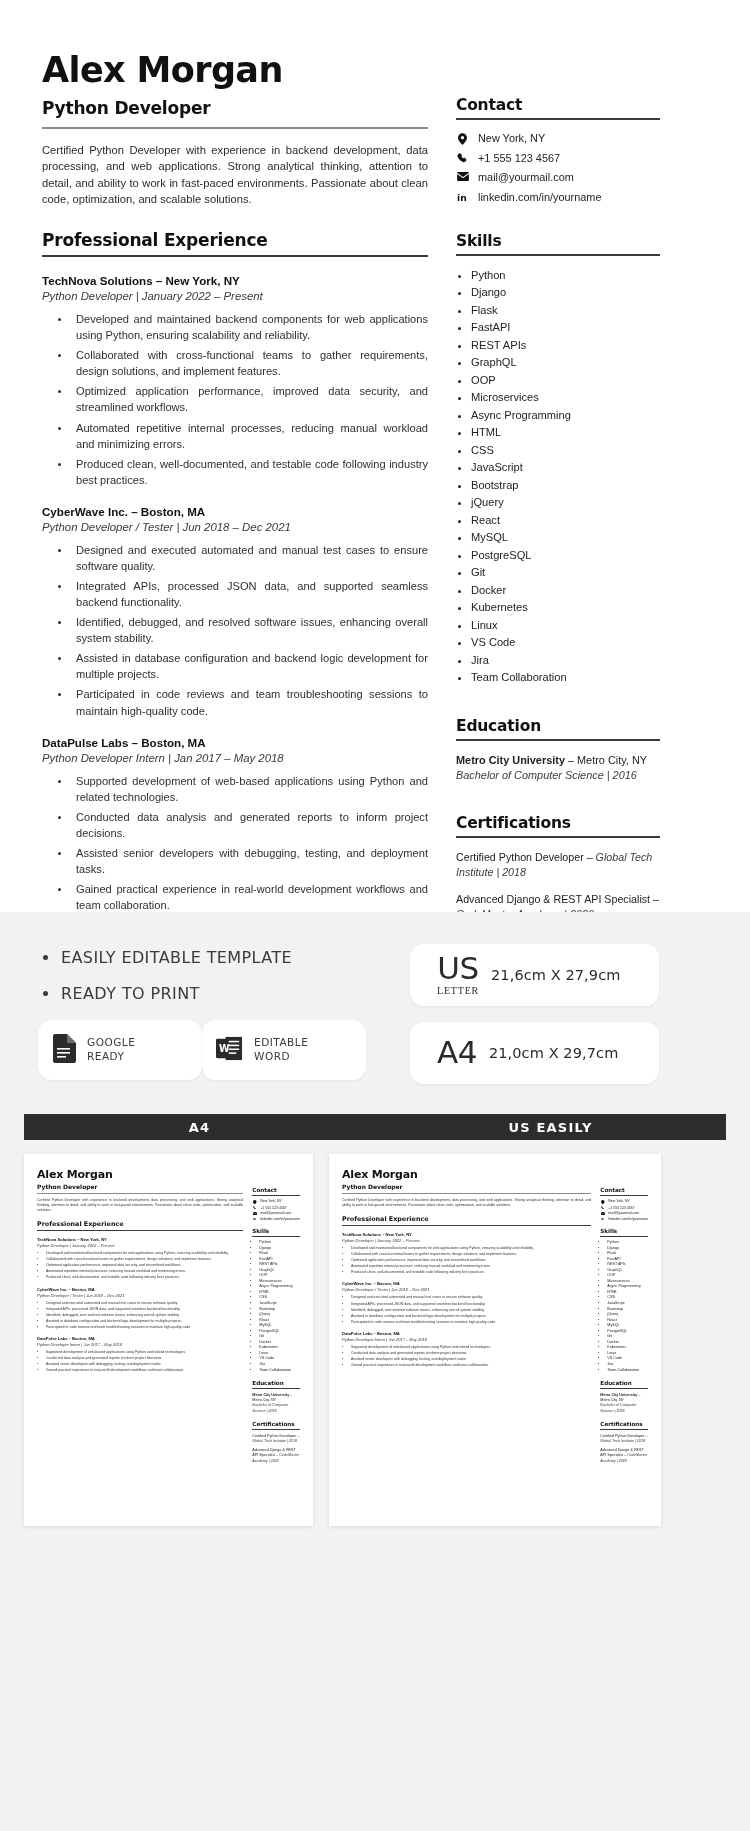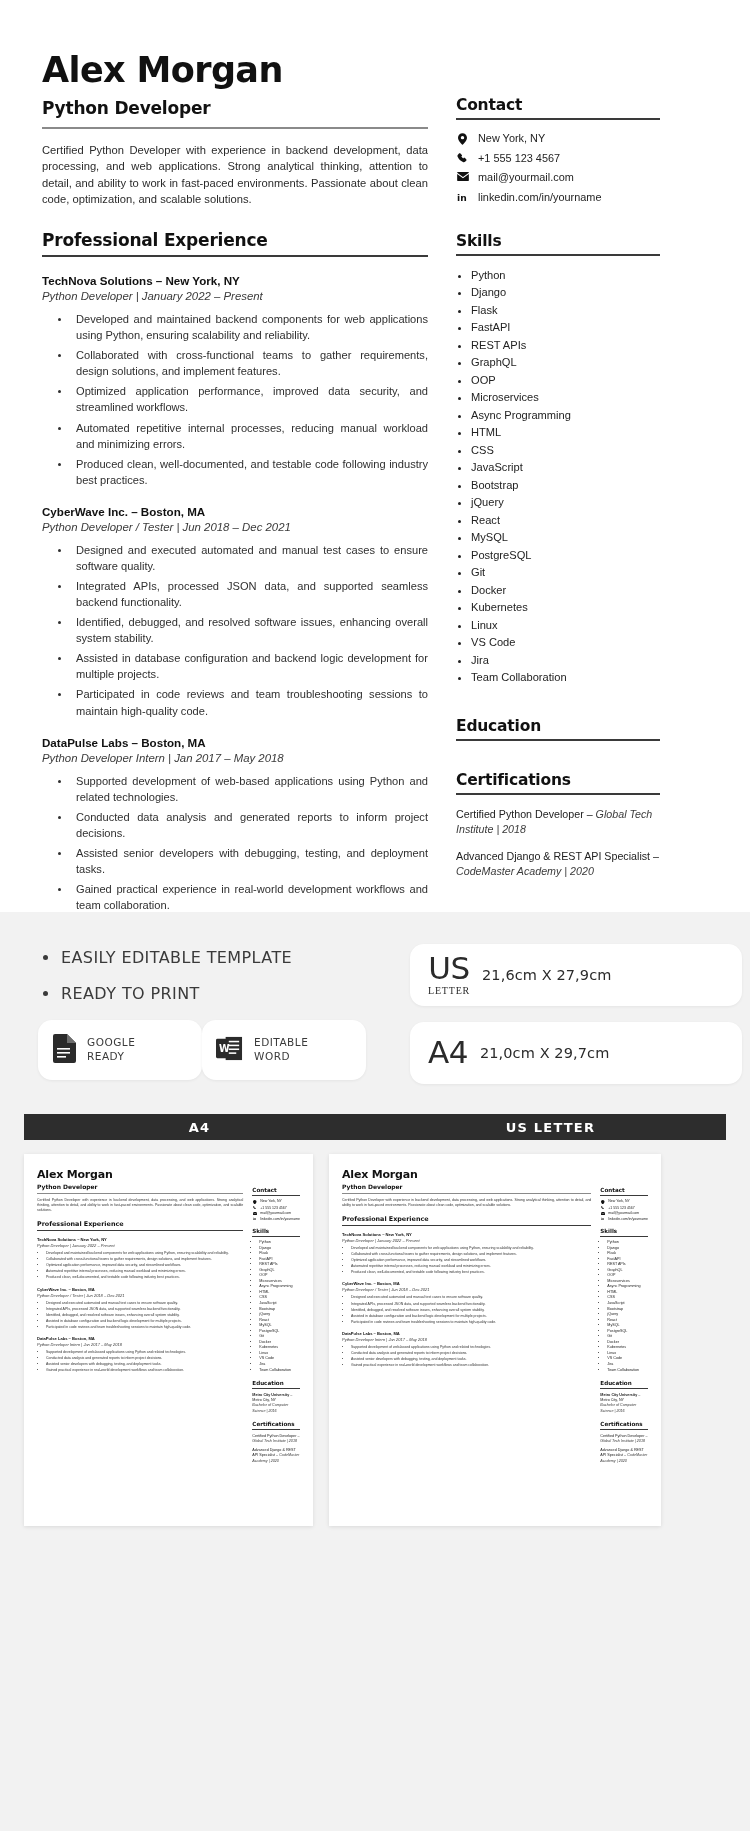--- a/index.html
+++ b/index.html
@@ -94,22 +94,22 @@
     background: #fff; border-radius: 14px; width: 164px; height: 60px;
     display: flex; align-items: center; gap: 11px; padding: 0 14px;
     box-shadow: 0 1px 3px rgba(0,0,0,0.06);
   }
   .fcard .lbl {
     font-family: "DejaVu Sans", sans-serif;
     font-size: 10.5px; letter-spacing: 0.5px; color: #3a3a3a; line-height: 1.3;
   }
   .promo-right { width: 310px; padding-top: 6px; }
   .scard {
-    background: #fff; border-radius: 14px; height: 62px; width: 332px;
-    display: flex; align-items: center; gap: 12px; padding: 0 18px;
+    background: #fff; border-radius: 14px; height: 62px; width: 249px;
+    display: flex; align-items: center; gap: 12px; padding: 0 27px;
     margin-bottom: 16px; box-shadow: 0 1px 3px rgba(0,0,0,0.06);
   }
   .scard .big {
     font-family: "DejaVu Sans", sans-serif; font-weight: 400;
     font-size: 31px; color: #2b2b2b; letter-spacing: -0.5px; line-height: 0.95;
   }
   .scard .sub {
     font-family: Liberation Serif, serif;
     font-size: 10px; color: #2b2b2b; letter-spacing: 0.8px; margin-top: 1px;
   }
@@ -279,20 +279,24 @@
           <li>Linux</li>
           <li>VS Code</li>
           <li>Jira</li>
           <li>Team Collaboration</li>
         </ul>
       </div>
 
       <div class="mt28">
         <div class="sec-h sec-h-right">Education</div>
         <div class="sec-rule-r"></div>
+        <div class="edu-block">
+          <span class="edu-strong">Metro City University</span><span> – Metro City, NY</span>
+          <div class="it">Bachelor of Computer Science | 2016</div>
+        </div>
       </div>
 
       <div class="mt28">
         <div class="sec-h sec-h-right">Certifications</div>
         <div class="sec-rule-r"></div>
         <div class="cert-item">
           <span>Certified Python Developer – </span><span class="it">Global Tech Institute | 2018</span>
         </div>
         <div class="cert-item">
           <span>Advanced Django &amp; REST API Specialist – </span><span class="it">CodeMaster Academy | 2020</span>
@@ -356,21 +360,21 @@
           <span class="stack">
             <span class="big">A4</span>
           </span>
           <span class="dim">21,0cm X 29,7cm</span>
         </div>
       </div>
     </div>
 
     <div class="banner">
       <span class="half">A4</span>
-      <span class="half">US  LETTER</span>
+      <span class="half">US  EASILY</span>
     </div>
 
     <div class="previews">
 
       <div class="mini a4">
         <div class="mini-inner">
           <div class="m-left">
             <div class="m-name">Alex Morgan</div>
             <div class="m-role">Python Developer</div>
             <div class="m-rule"></div>

